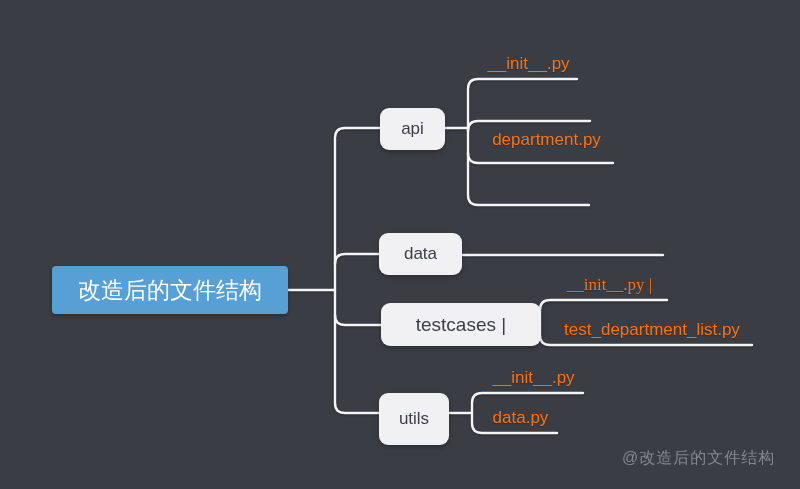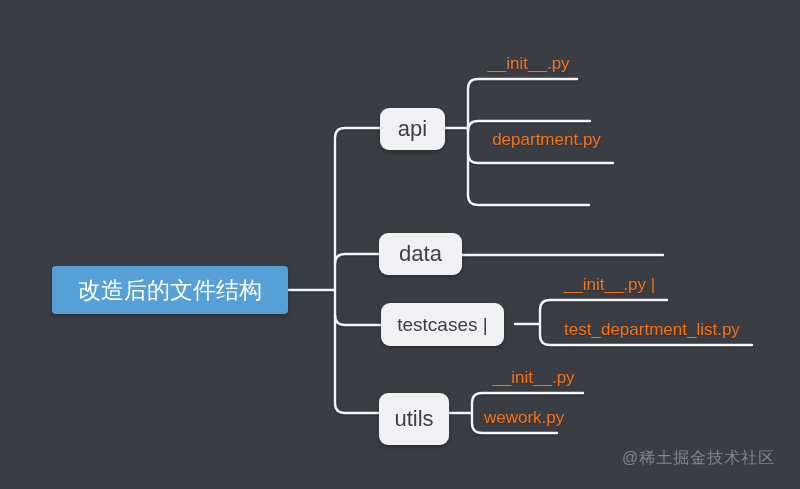--- a/index.html
+++ b/index.html
@@ -25,21 +25,21 @@
   }
   .topic.root{
     background:#57a0d6;
     color:#ffffff;
     font-size:23px;
     border-radius:4px;
   }
   .topic.child{
     background:#f1f1f3;
     color:#3b3f47;
-    font-size:22px;
+    font-size:17px;
   }
   .leaf{
     position:absolute;
     height:24px;line-height:24px;
     font-size:17px;
     color:#f97316;
     text-align:center;
     text-indent:12px;
     white-space:nowrap;
     text-shadow:0 1px 1px rgba(0,0,0,0.25);
@@ -85,29 +85,29 @@
     <path d="M 449 413 H 472"></path>
     <path d="M 583 393 H 482 Q 472 393 472 403 V 423 Q 472 433 482 433 H 557"></path>
   </svg>
 
   <div class="topic root" style="left:52px;top:266px;width:236px;height:48px;">改造后的文件结构</div>
 
   <div class="topic child" style="left:380px;top:108px;width:65px;height:42px;">api</div>
 
   <div class="topic child" style="left:379px;top:233px;width:83px;height:42px;">data</div>
 
-  <div class="topic child" style="left:381px;top:303px;width:123px;height:43px;font-size:19px;">testcases |</div>
+  <div class="topic child" style="left:381px;top:303px;width:160px;height:43px;font-size:19px;">testcases |</div>
 
   <div class="topic child" style="left:379px;top:393px;width:70px;height:52px;">utils</div>
 
   <div class="leaf" style="left:468px;top:52px;width:109px;">__init__.py</div>
   <div class="leaf" style="left:468px;top:128px;width:145px;">department.py</div>
 
 
-  <div class="leaf" style="left:540px;top:273px;width:127px;">__init__.py |</div>
+  <div class="leaf" style="left:540px;top:273px;width:127px;font-family:Liberation Serif, serif;">__init__.py |</div>
   <div class="leaf" style="left:540px;top:318px;width:212px;">test_department_list.py</div>
 
   <div class="leaf" style="left:472px;top:366px;width:111px;">__init__.py</div>
-  <div class="leaf" style="left:472px;top:406px;width:85px;">wework.py</div>
+  <div class="leaf" style="left:472px;top:406px;width:85px;">data.py</div>
 
-  <div class="watermark">@稀土掘金技术社区</div>
+  <div class="watermark">@改造后的文件结构</div>
 
 </div>
 
 </body></html>

